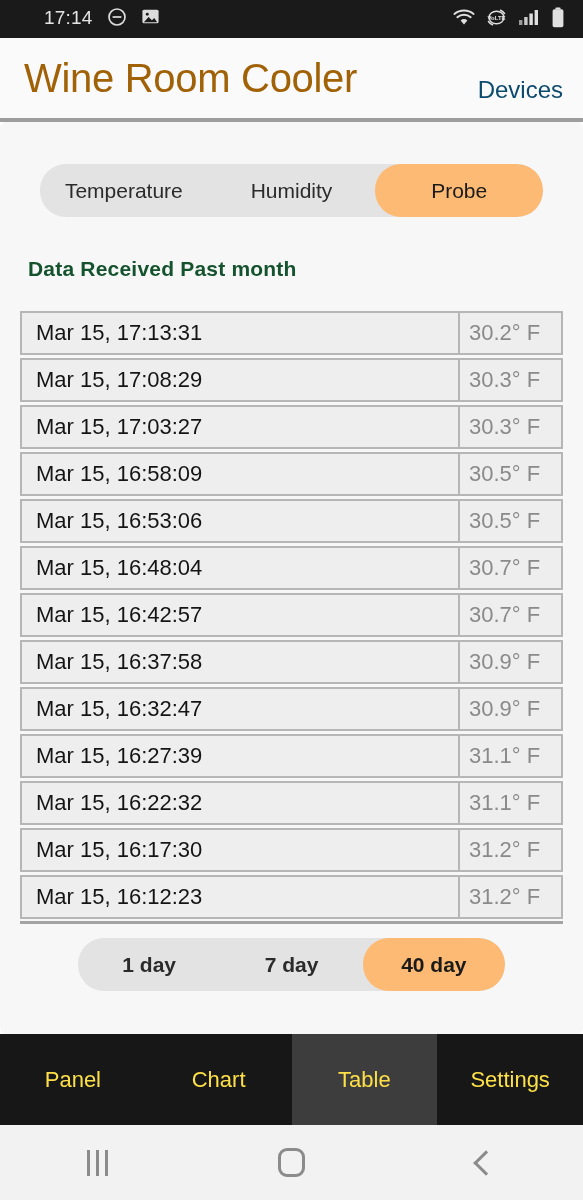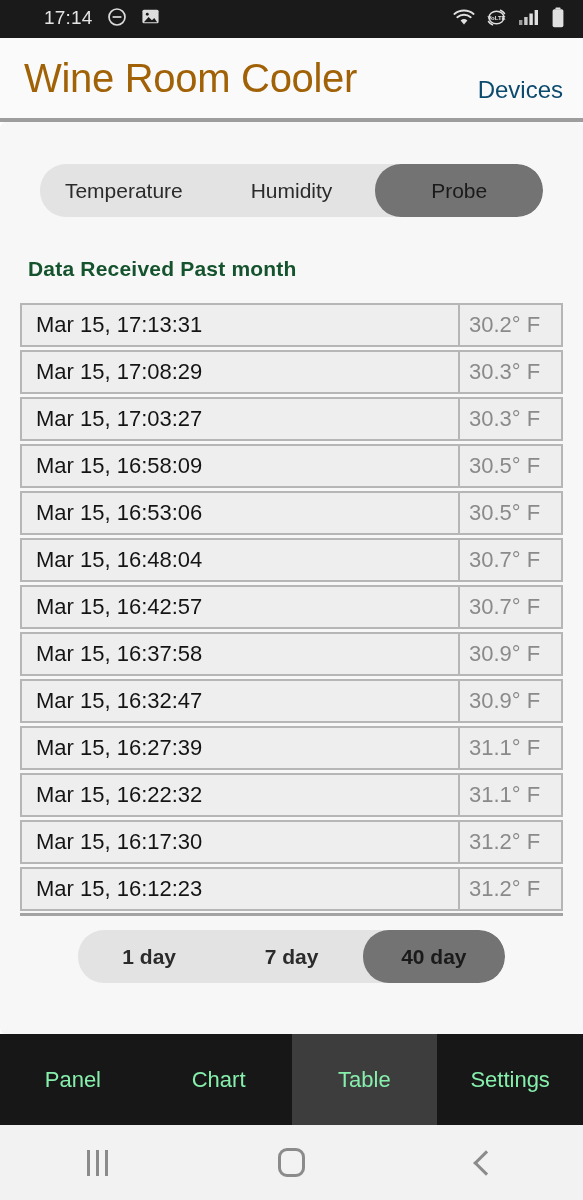--- a/index.html
+++ b/index.html
@@ -55,32 +55,32 @@
   
   .segmented {
     background: #e3e3e3; border-radius: 26px;
     display: flex; align-items: stretch;
     height: 53px; overflow: hidden;
   }
   .seg-item {
     flex: 1 1 0; display: flex; align-items: center; justify-content: center;
     font-size: 21px; color: #2b2b2b; border-radius: 26px;
   }
-  .seg-item.active { background: #737373; color: #1a1a1a; }
+  .seg-item.active { background: #fdba74; color: #1a1a1a; }
 
   .metric-tabs { margin: 42px 40px 0 40px; }
 
   .section-title {
     margin: 40px 0 18px 28px;
     font-size: 21px; color: #14532d; font-weight: 700; letter-spacing: .2px;
   }
 
   
   .table-wrap {
-    margin: 4px 20px 0 20px;
+    margin: 12px 20px 0 20px;
     border-bottom: 3px solid #a3a3a3;
     overflow: hidden;
     flex: 0 0 auto;
     height: 613px;
   }
   .trow {
     display: flex; align-items: stretch;
     height: 44px; margin-bottom: 3px;
   }
   .tcell-time {
@@ -104,21 +104,21 @@
   .range-tabs .seg-item { font-size: 21px; font-weight: bold; }
 
   
   .bottomnav {
     flex: 0 0 91px;
     background: #171717;
     display: flex; align-items: stretch;
   }
   .bn-item {
     flex: 1 1 0; display: flex; align-items: center; justify-content: center;
-    color: #86efac; font-size: 22px;
+    color: #fde047; font-size: 22px;
   }
   .bn-item.active { background: #3d3d3d; }
 
   
   .sysnav {
     flex: 0 0 75px; background: #f2f2f2;
     display: flex; align-items: center;
   }
   .sysnav-btn { flex: 1 1 0; display: flex; align-items: center; justify-content: center; }
   .recents-ico { display: flex; gap: 6px; }

